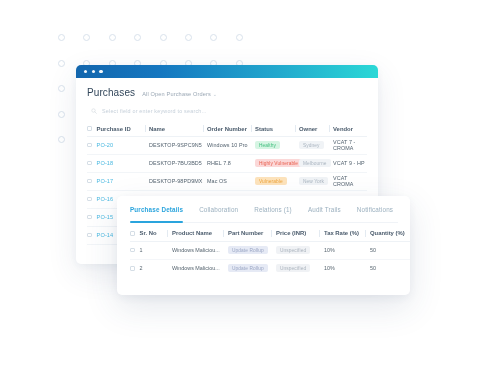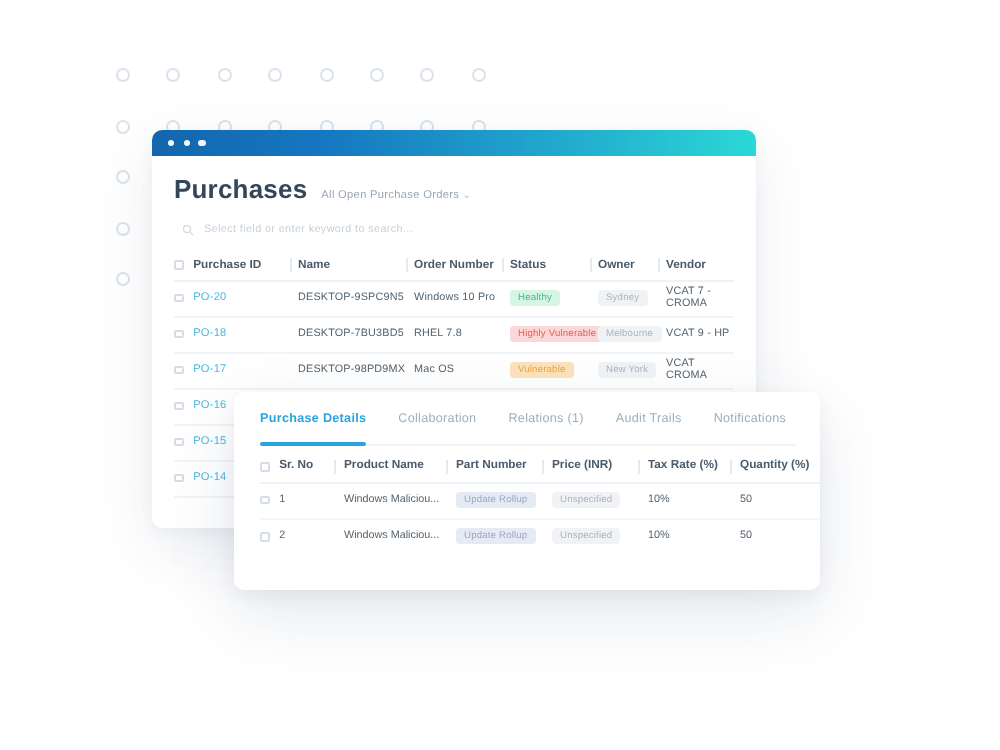--- a/index.html
+++ b/index.html
@@ -65,22 +65,22 @@
   }
 
   #card-body { padding: 9px 11px 0 11px; }
 
   #head-row {
     display: flex;
     align-items: baseline;
     gap: 7px;
   }
   #page-title {
-    font-size: 13px;
-    font-weight: bold;
+    font-size: 10px;
+    font-weight: normal;
     color: #33475b;
     letter-spacing: .1px;
   }
   #filter-select {
     font-size: 5.6px;
     color: #9aa7b4;
     letter-spacing: .15px;
     white-space: nowrap;
   }
   .caret { font-size: 5px; color: #b4bfca; }

